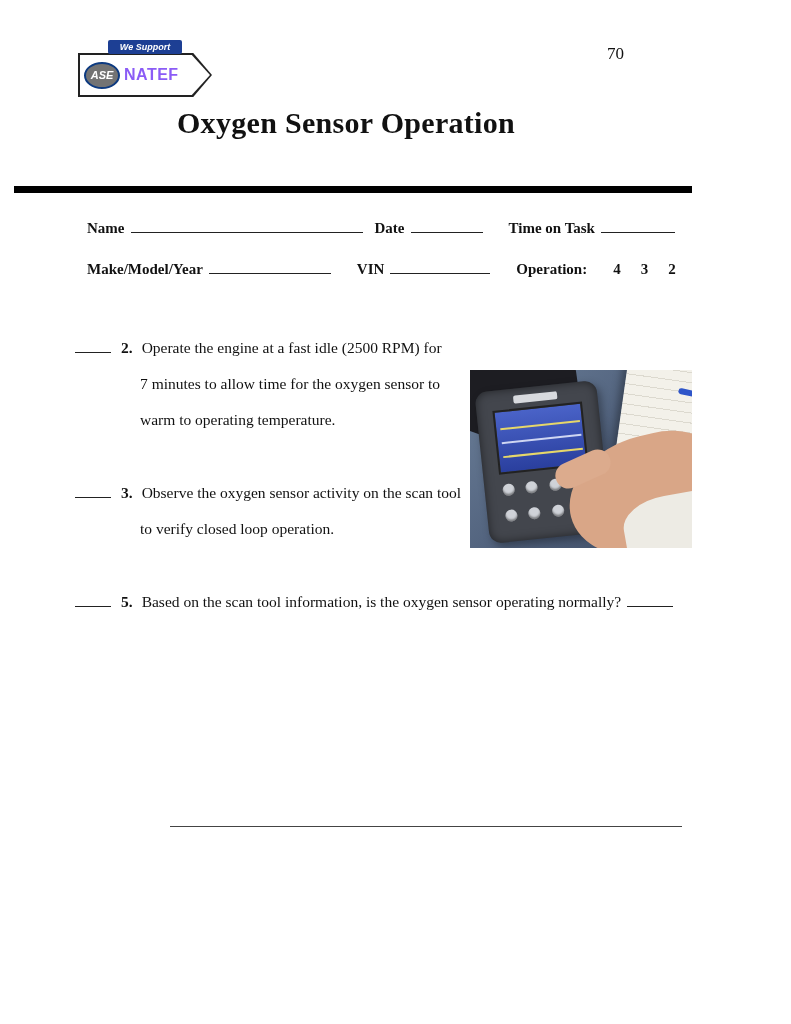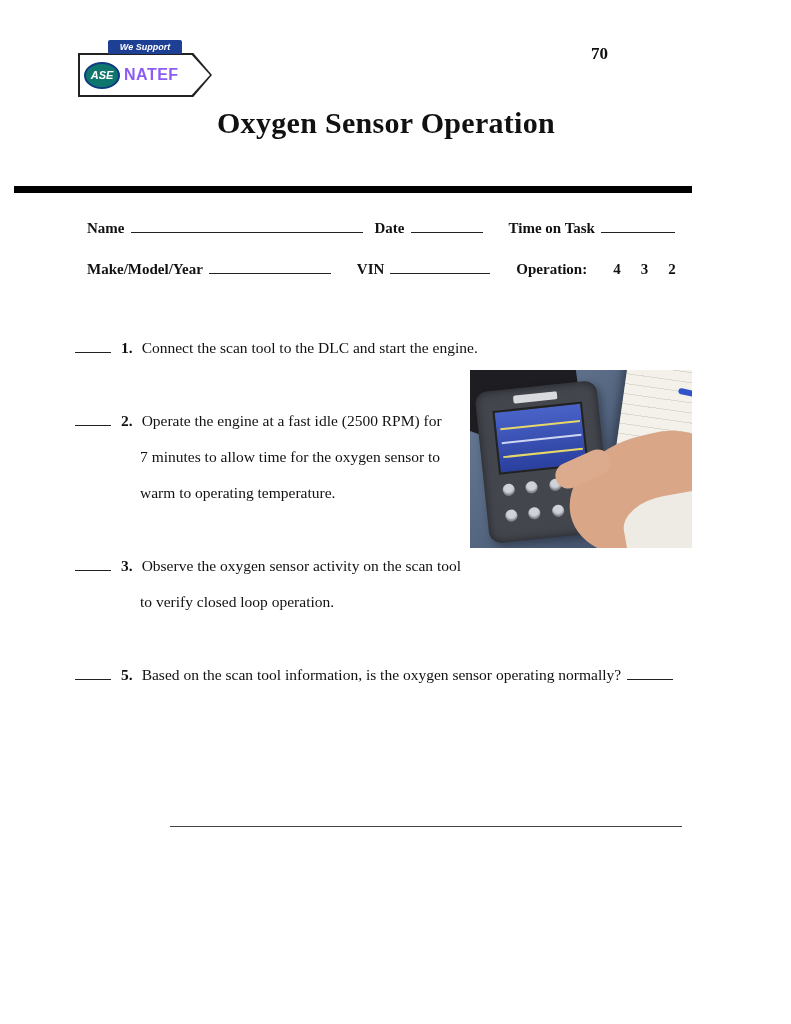--- a/index.html
+++ b/index.html
@@ -10,29 +10,29 @@
   
   .logo { position:absolute; left:78px; top:40px; width:134px; }
   .logo-banner { margin-left:30px; width:74px; background:#1d3f94; color:#fff;
     font:italic bold 9px "Liberation Sans", sans-serif; text-align:center; padding:2px 0;
     border-radius:2px; position:relative; z-index:2; }
   .logo-arrow-outer { position:relative; height:44px; background:#222; margin-top:-1px;
     clip-path:polygon(0 0, 86% 0, 100% 50%, 86% 100%, 0 100%); }
   .logo-arrow-inner { position:absolute; inset:2px; background:#fff;
     clip-path:polygon(0 0, 86% 0, 100% 50%, 86% 100%, 0 100%);
     display:flex; align-items:center; padding-left:4px; gap:4px; }
-  .ase-oval { width:36px; height:27px; background:#0f766e; border:2px solid #0d3a80;
+  .ase-oval { width:36px; height:27px; background:#737373; border:2px solid #0d3a80;
     border-radius:50%; color:#fff; display:flex; align-items:center; justify-content:center;
     font:italic bold 11px "Liberation Sans", sans-serif; flex:0 0 auto; }
   .natef-text { font:bold 16px "Liberation Sans", sans-serif; color:#8b5cf6; letter-spacing:.5px; }
 
-  .pagenum { position:absolute; right:84px; top:44px; font-weight:bold; font-size:17px; }
+  .pagenum { position:absolute; right:68px; top:44px; font-weight:normal; font-size:17px; }
 
   .title { position:absolute; left:0; top:106px; width:100%; text-align:center;
-    font-size:30px; font-weight:bold; letter-spacing:.3px;margin-left:40px; }
+    font-size:30px; font-weight:bold; letter-spacing:.3px; }
   .task { position:absolute; left:0; top:147px; width:100%; text-align:center;
     font-size:15px; line-height:20px; }
   .task b { font-weight:bold; }
 
   .rule { position:absolute; left:14px; top:186px; width:763px; height:7px; background:#000; }
 
   
   .form { position:absolute; left:75px; top:218px; width:660px; font-size:15px; }
   .form-row { margin-bottom:22px; white-space:nowrap;margin-left:12px; }
   .lbl { font-weight:bold; margin-right:6px; }
@@ -119,25 +119,20 @@
     <div class="form-row">
       <span class="lbl">Name</span><span class="blank w-name"></span><span class="lbl">Date</span><span class="blank w-date"></span><span class="lbl ml">Time on Task</span><span class="blank w-time"></span>
     </div>
     <div class="form-row">
       <span class="lbl">Make/Model/Year</span><span class="blank w-make"></span><span class="lbl ml">VIN</span><span class="blank w-vin"></span><span class="lbl ml">Operation:</span><span class="eval-num">4</span><span class="eval-num">3</span><span class="eval-num">2</span><span class="eval-num">1</span>
     </div>
   </div>
 
   <div class="steps">
 
-    <div class="step">
-      <div class="step-line">
-        <span class="step-blank"></span><b class="step-num">1.</b><span>Connect the scan tool to the DLC and start the engine.</span>
-      </div>
-    </div>
 
     <div class="step">
       <div class="step-line">
         <span class="step-blank"></span><b class="step-num">2.</b><span>Operate the engine at a fast idle (2500 RPM) for</span>
       </div>
       <div class="step-line cont">7 minutes to allow time for the oxygen sensor to</div>
       <div class="step-line cont">warm to operating temperature.</div>
     </div>
 
     <div class="step">

